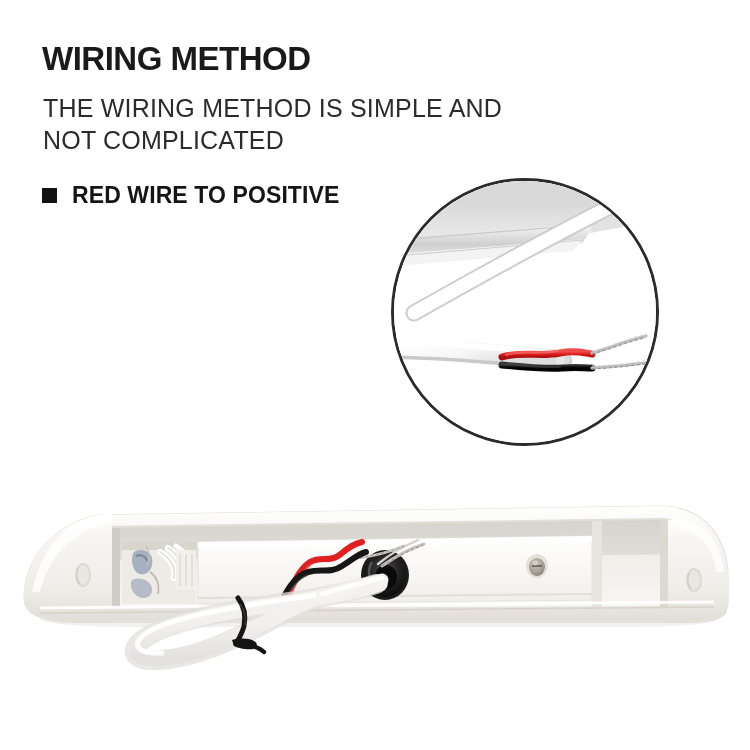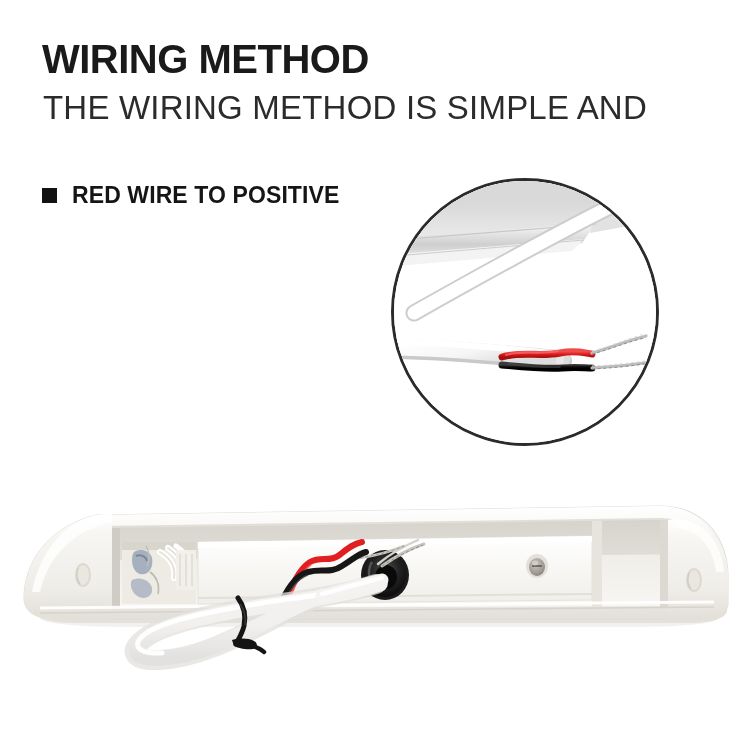--- a/index.html
+++ b/index.html
@@ -15,32 +15,32 @@
     font-family: "Liberation Sans", sans-serif;
     color: #111111;
     -webkit-font-smoothing: antialiased;
   }
 
   
   #headline {
     position: absolute;
     left: 42px;
     top: 34px;
-    font-size: 40px;
+    font-size: 33px;
     line-height: 50px;
     font-weight: 700;
     letter-spacing: -0.5px;
     color: #1a1a1a;
     white-space: nowrap;
   }
   #subtitle {
     position: absolute;
     left: 43px;
     top: 92px;
-    font-size: 33px;
+    font-size: 25px;
     line-height: 32px;
     font-weight: 400;
     color: #2b2b2b;
     letter-spacing: 0.2px;
   }
   #subtitle div { white-space: nowrap; }
 
   #bullet-list {
     position: absolute;
     left: 42px;
@@ -96,20 +96,21 @@
   }
   #product-photo svg { display: block; }
 </style>
 </head>
 <body>
 
 <div id="headline">WIRING METHOD</div>
 
 <div id="subtitle">
   <div>THE WIRING METHOD IS SIMPLE AND</div>
+  <div>NOT COMPLICATED</div>
 </div>
 
 <ul id="bullet-list">
   <li class="bullet-row">
     <span class="bullet-square"></span>
     <span class="bullet-label">RED WIRE TO POSITIVE</span>
   </li>
 </ul>
 
 <div id="inset-circle">

